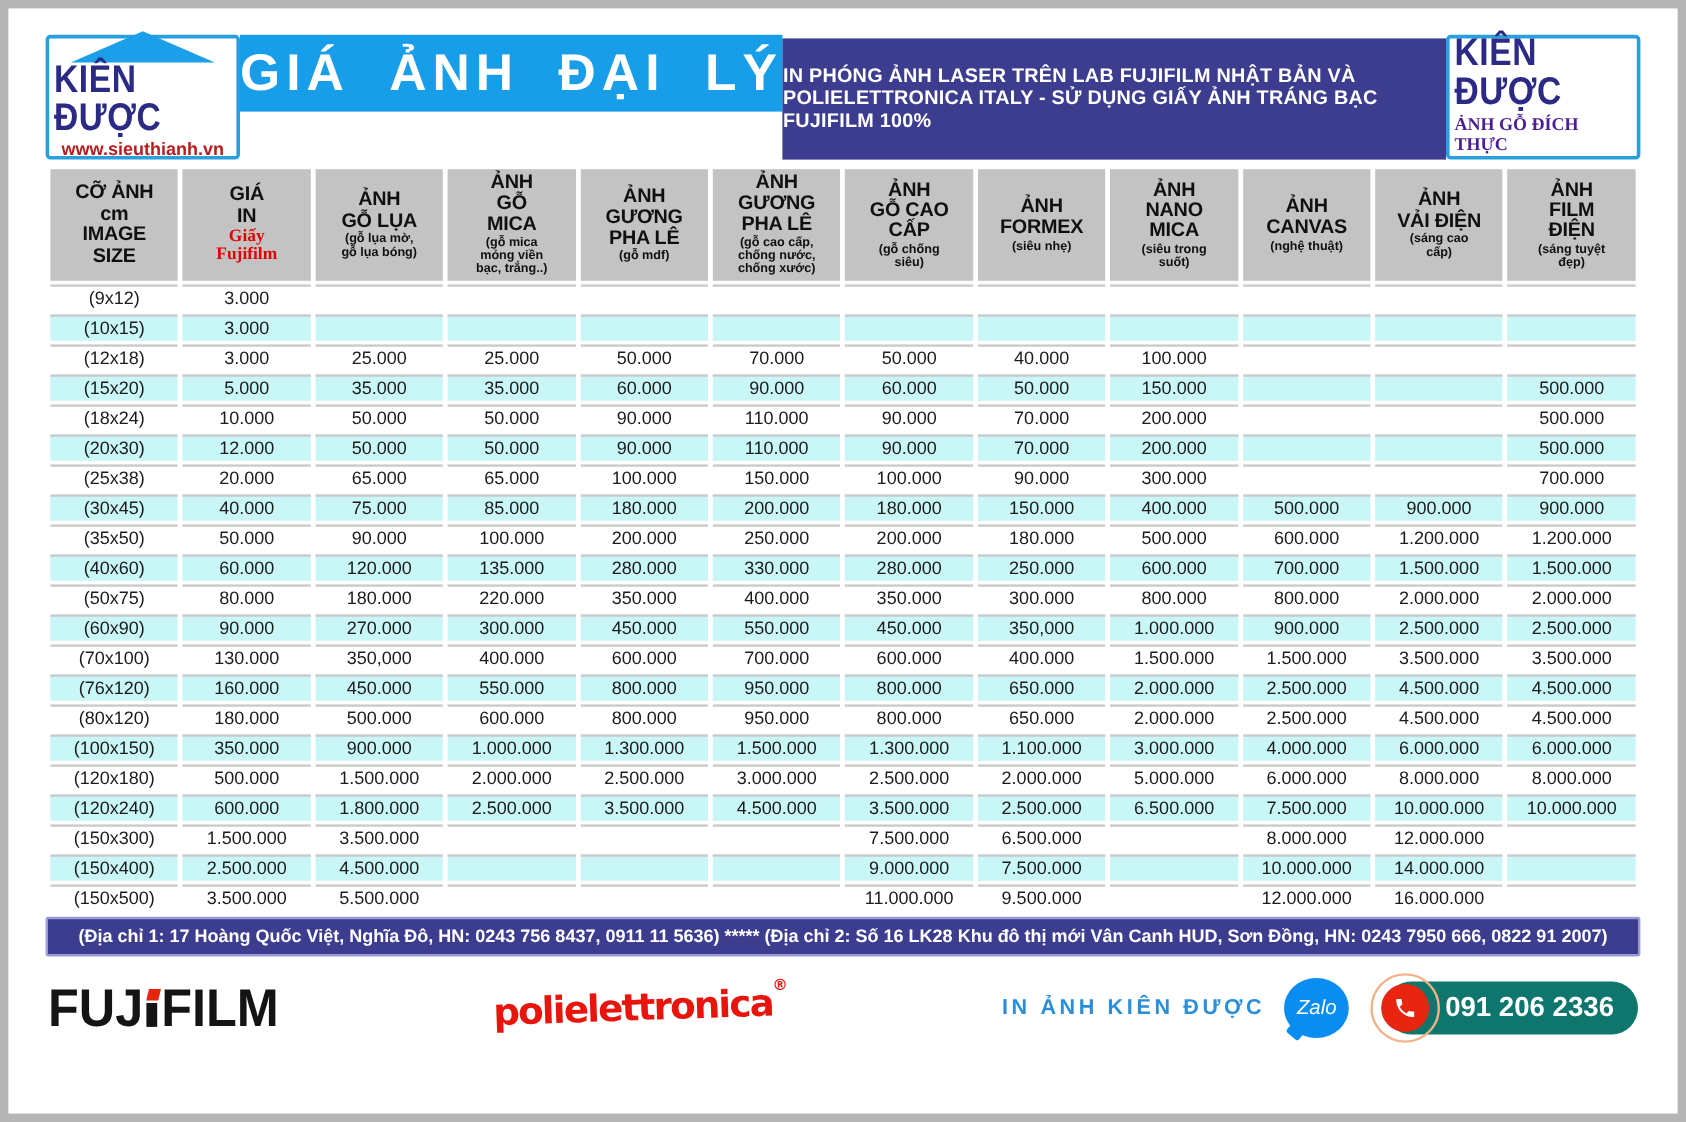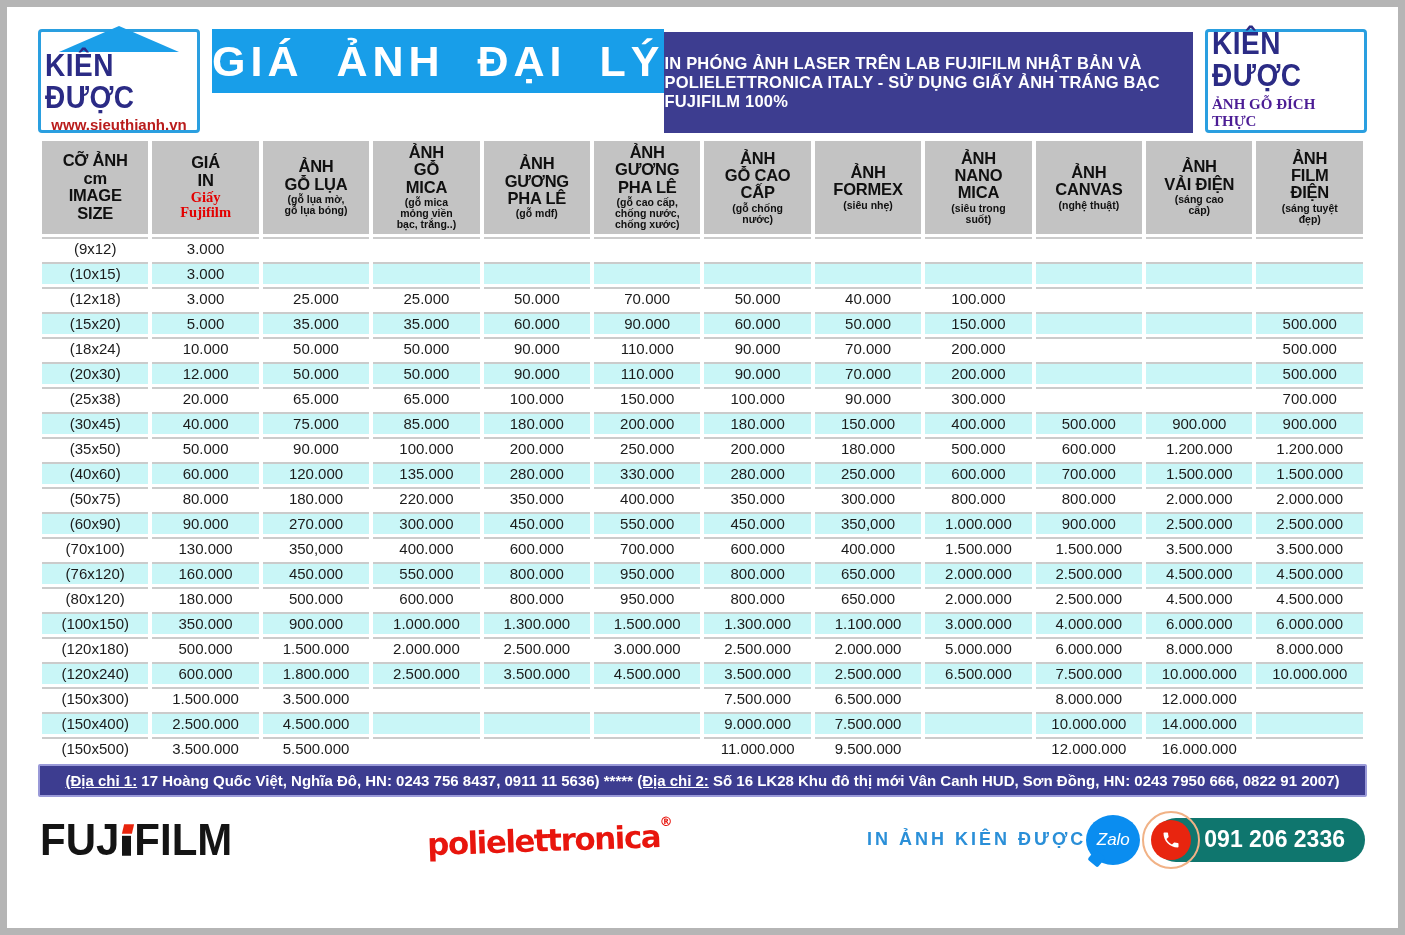--- a/index.html
+++ b/index.html
@@ -6,21 +6,21 @@
   html,body { margin:0; padding:0; background:#d9d9d9; }
   .page {
     width:1405px; height:935px; margin:0 auto; background:#ffffff;
     border:7px solid #b5b5b5; outline:1px solid #9a9a9a;
     padding:22px 31px 0 31px;
     font-family:"Liberation Sans", sans-serif;
     position:relative; overflow:hidden;
   }
 
   
-  .header { display:flex; gap:12px; height:104px; }
+  .header { display:flex; gap:0; height:104px; }
   .logo-box {
     width:162px; flex:0 0 162px; border:3px solid #2a9fe0; border-radius:4px;
     background:#fff; display:flex; flex-direction:column;
     align-items:center; justify-content:center; padding:4px;
   }
   .roof { width:0; height:0; border-left:60px solid transparent; border-right:60px solid transparent; border-bottom:26px solid #1b9fe9; margin-bottom:2px; }
   .brand-name { color:#2b2b85; font-weight:bold; font-size:28px; letter-spacing:0.5px; line-height:1; transform:scaleY(1.15); }
   .brand-site { color:#b91c1c; font-weight:bold; font-size:15px; margin-top:6px;text-align:center; }
   .site-bar { width:122px; height:4px; background:#1787dc; margin-top:3px; }
   .brand-tagline { color:#4c1d95; font-weight:bold; font-size:15px; margin-top:8px; font-family:"Liberation Serif", serif; }
@@ -51,32 +51,32 @@
     border-top:2px solid #cbcbcb; background:#ffffff; padding:0 1px;
     white-space:nowrap; overflow:hidden;
   }
   .price-table tbody tr.alt td { background:#c9f6f7; }
 
   
   .address-bar {
     margin-top:2px; background:#3d3d90; border:2px solid #9a9ad8; border-radius:2px;
     color:#fff; font-weight:bold; font-size:15px; text-align:center; padding:6px 4px;
   }
-  .address-bar .u { text-decoration:underline; }
+  .address-bar .u { }
 
   
   .footer { display:flex; align-items:center; margin-top:12px; height:62px; padding:0 2px; }
   .fujifilm { font-size:42px; font-weight:bold; color:#141414; letter-spacing:0px; display:flex; align-items:center; transform:scaleY(1.05); }
   .fi { position:relative; display:inline-block; width:9px; height:31px; margin:0 3px; }
   .fi::after { content:""; position:absolute; bottom:1px; left:0; width:9px; height:19px; background:#141414; }
   .fi::before { content:""; position:absolute; top:0; left:1px; width:10px; height:9px; background:#e8240c; transform:skewX(-14deg); }
   .footer-center { flex:1; display:flex; justify-content:center; align-items:center; }
   .poli { color:#e8150d; font-weight:bold; font-size:31px; letter-spacing:-1.5px; position:relative; transform:rotate(-2deg); font-family:"DejaVu Sans", sans-serif; }
   .poli sup { font-size:13px; position:relative; top:-10px; letter-spacing:0; }
-  .footer-right { display:flex; align-items:center; }
+  .footer-right { display:flex; align-items:center; gap:16px; }
   .agent-label { color:#2a8fd8; font-weight:bold; font-size:18px; letter-spacing:3px; }
   .zalo-badge { width:54px; height:50px; background:#0a8df0; border-radius:50%; position:relative; display:flex; align-items:center; justify-content:center; flex:0 0 54px; }
   .zalo-badge::after { content:""; position:absolute; bottom:0px; left:4px; width:13px; height:13px; background:#0a8df0; transform:rotate(40deg); border-radius:2px; }
   .zalo-badge span { color:#fff; font-weight:normal; font-size:17px; font-style:italic; z-index:1; }
   .phone-pill {
     position:relative; background:#0f766e; border-radius:24px; height:44px;
     display:flex; align-items:center; padding:0 20px 0 50px;
     color:#fff; font-weight:bold; font-size:23px; margin-left:14px; white-space:nowrap;
   }
   .phone-ring {
@@ -137,21 +137,21 @@
             <div class="hnote">(gỗ mdf)</div>
           </th>
           <th>
             <div class="hline">ẢNH GƯƠNG</div>
             <div class="hline">PHA LÊ</div>
             <div class="hnote">(gỗ cao cấp, chống nước, chống xước)</div>
           </th>
           <th>
             <div class="hline">ẢNH</div>
             <div class="hline">GỖ CAO CẤP</div>
-            <div class="hnote">(gỗ chống nước)</div>
+            <div class="hnote">(gỗ chống siêu)</div>
           </th>
           <th>
             <div class="hline">ẢNH</div>
             <div class="hline">FORMEX</div>
             <div class="hnote">(siêu nhẹ)</div>
           </th>
           <th>
             <div class="hline">ẢNH</div>
             <div class="hline">NANO MICA</div>
             <div class="hnote">(siêu trong suốt)</div>

